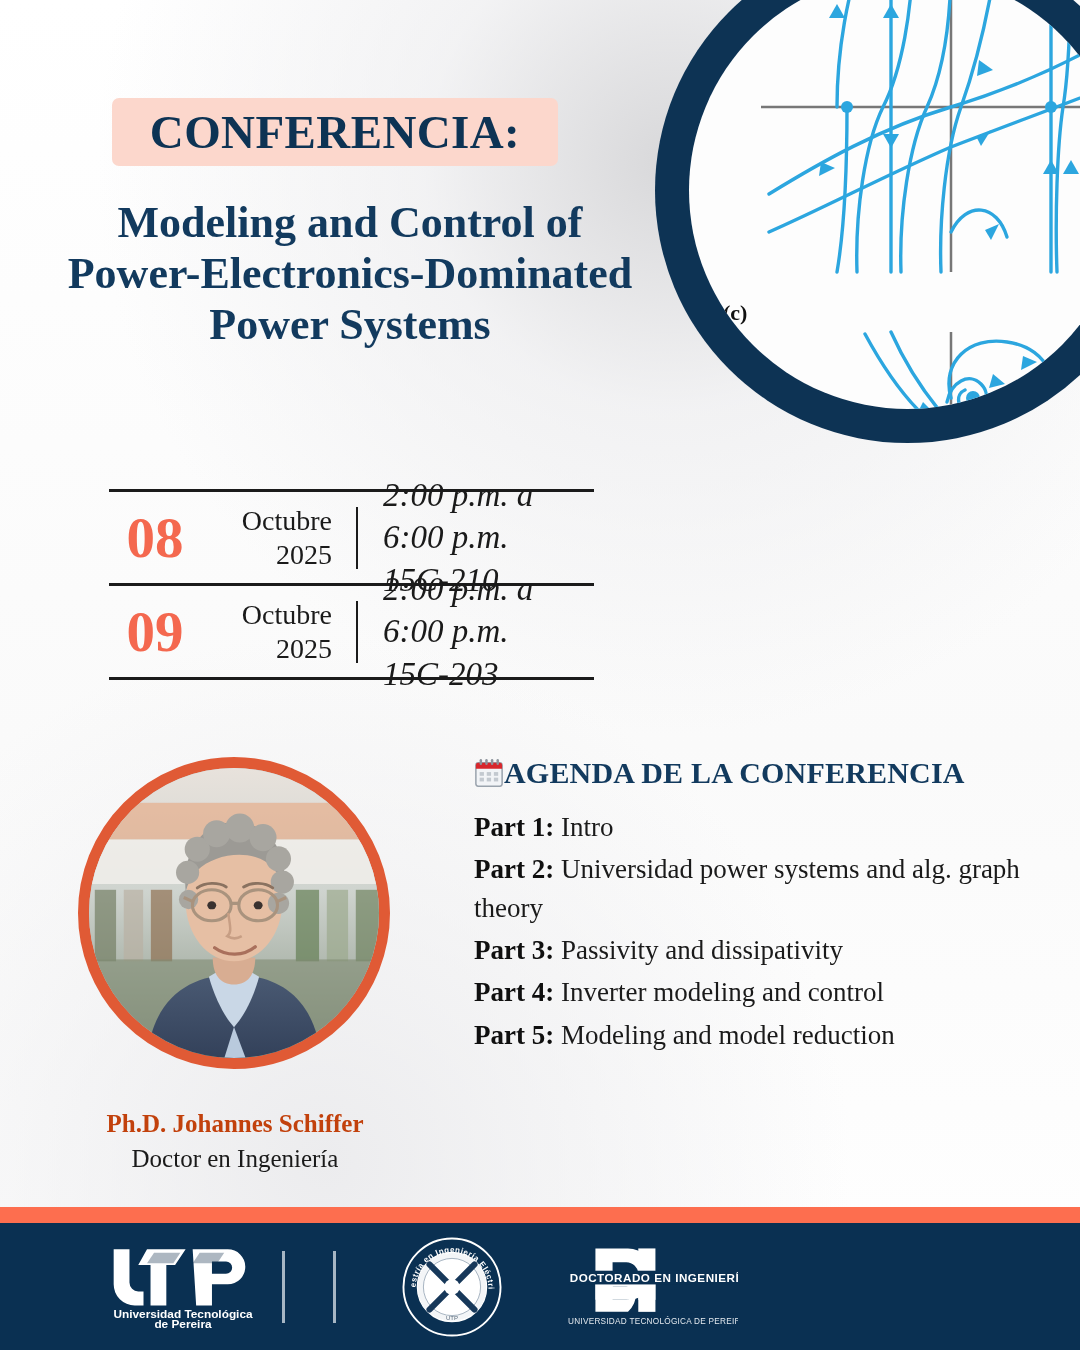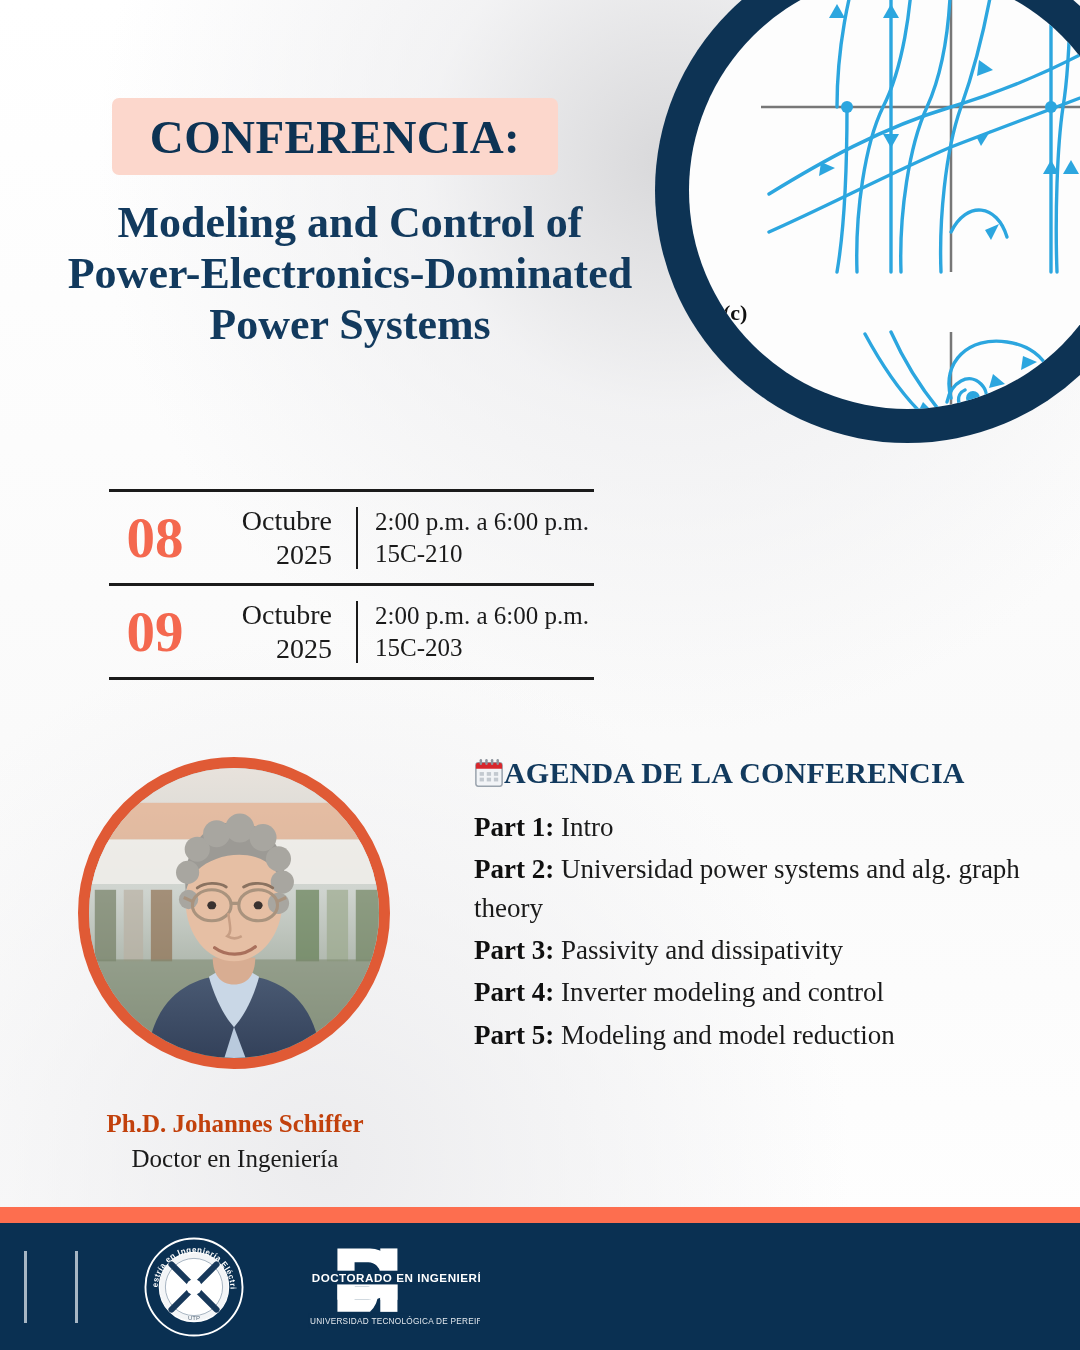--- a/index.html
+++ b/index.html
@@ -37,21 +37,21 @@
     width:437px; height:437px;
     border-radius:50%;
     background:#fdfdfd;
     overflow:hidden;
   }
   .pp-svg{ position:absolute; left:-38px; top:-40px; width:520px; height:560px; }
 
   
   .conf-badge{
     position:absolute; left:112px; top:98px;
-    width:446px; height:77px;
+    width:446px; height:68px;
     background:#fcd7cc;
     border-radius:7px;
     display:flex; align-items:center; justify-content:center;
     z-index:5;
   }
   .conf-badge span{
     font-family:"Liberation Serif", serif;
     font-weight:700;
     font-size:47px;
     letter-spacing:0.4px;
@@ -96,24 +96,25 @@
     padding-right:24px;
     font-size:28px;
     line-height:1.2;
     color:#1a1a1a;
   }
   .sched-sep{
     width:2px; height:62px; background:#1b1b1b;
   }
   .sched-when{
     flex:1;
-    padding-left:17px;
-    font-size:25px;
+    padding-left:25px;
+    font-size:33px;
     line-height:1.28;
     color:#1a1a1a;
+    font-style:italic;
   }
 
   
   .speaker-photo{
     position:absolute; left:78px; top:757px;
     width:312px; height:312px;
     border-radius:50%;
     border:11px solid #e05a35;
     overflow:hidden;
     background:#b9c3c8;
@@ -401,20 +402,35 @@
   </div>
   <div class="agenda-item">
     <b>Part 5:</b><span> Modeling and model reduction</span>
   </div>
 </div>
 
 <div class="orange-bar"></div>
 
 <div class="footer">
 
+  <div class="f-utp">
+    <svg class="utp-svg" viewBox="0 0 170 98">
+      <g fill="#ffffff">
+        <path d="M6 6 h18 v38 a10 10 0 0 0 10 10 h6 v16 h-10 A24 24 0 0 1 6 46 Z"></path>
+        <path d="M44 6 h44 l-12 18 h-10 v46 h-18 v-46 h-14 Z"></path>
+        <path d="M96 6 h40 a20 20 0 0 1 0 40 h-18 v24 h-18 Z M118 20 v14 h16 a7 7 0 0 0 0 -14 Z"></path>
+      </g>
+      <g fill="#16334f" opacity="0.35">
+        <path d="M52 10 l30 0 l-8 12 l-30 0 Z"></path>
+        <path d="M104 10 l28 0 l-8 12 l-28 0 Z"></path>
+      </g>
+      <text x="85" y="84" text-anchor="middle" fill="#ffffff" font-family="Liberation Sans, sans-serif" font-size="13.5" font-weight="700">Universidad Tecnológica</text>
+      <text x="85" y="96" text-anchor="middle" fill="#ffffff" font-family="Liberation Sans, sans-serif" font-size="13.5" font-weight="700">de Pereira</text>
+    </svg>
+  </div>
 
   <div class="vrule"></div>
 
 
   <div class="vrule"></div>
 
   <svg class="seal-svg" viewBox="0 0 120 120">
     <defs>
       <path id="arcUp" d="M 18 62 A 42 42 0 0 1 102 62"></path>
     </defs>

